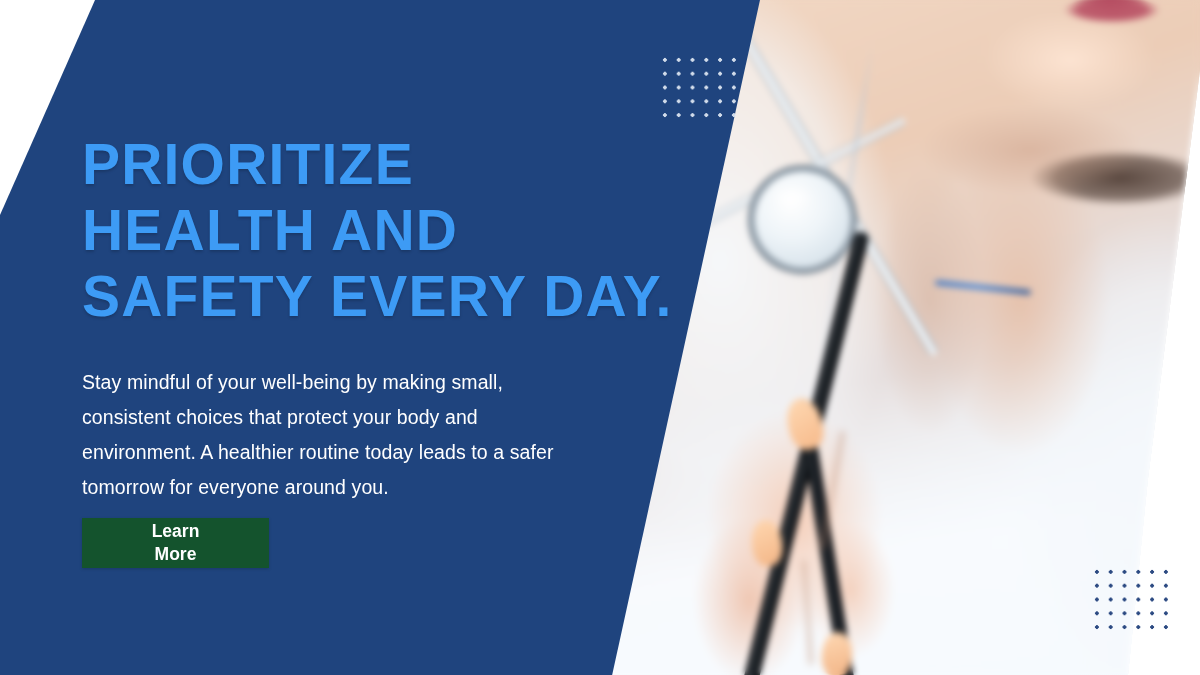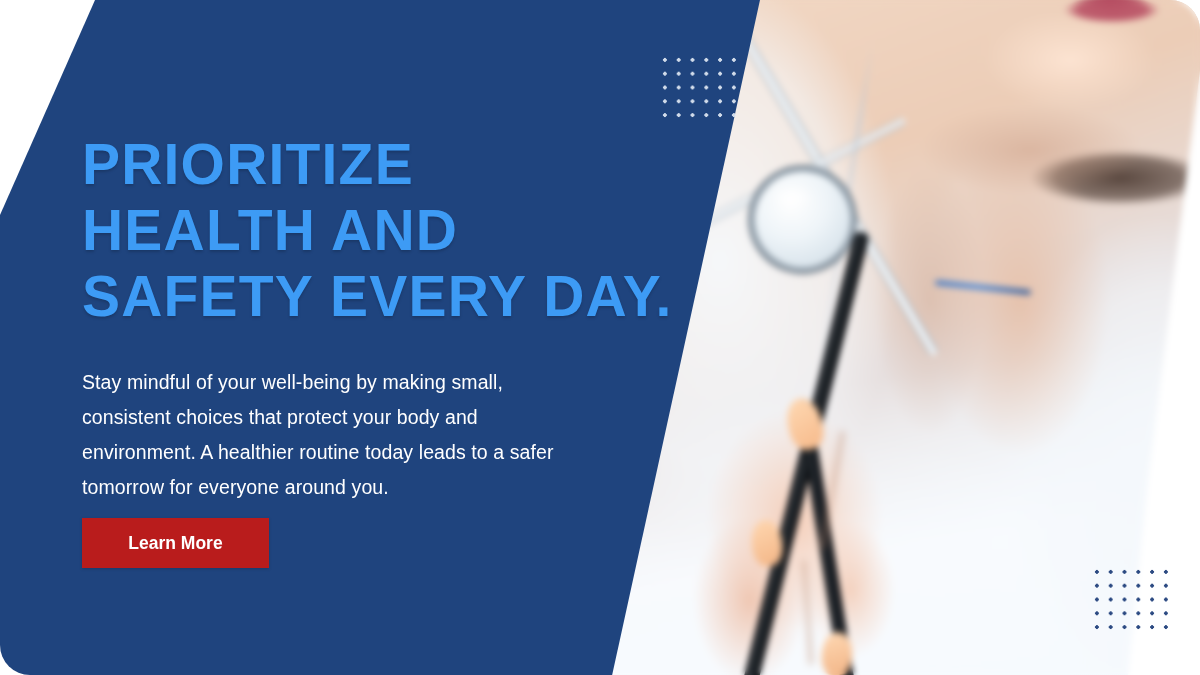--- a/index.html
+++ b/index.html
@@ -10,21 +10,20 @@
     overflow:hidden;
     background:#ffffff;
     font-family:"Liberation Sans", sans-serif;
   }
 
   #banner {
     position:relative;
     width:1200px; height:675px;
     background:#ffffff;
     overflow:hidden;
-    border-radius:30px;
   }
 
   
   .photo-wrap {
     position:absolute;
     left:600px; top:0;
     width:600px; height:675px;
     overflow:hidden;
     
     clip-path: polygon(0 0, 100% 0, 100% 10.4%, 91.3% 71.1%, 88% 100%, 0 100%);
@@ -218,33 +217,33 @@
     font-size:19.5px;
     font-weight:normal;
     line-height:35px;
     letter-spacing:.1px;
     margin-top:10px;
   }
   .cta {
     position:absolute;
     left:0; top:518px;
     width:187px; height:50px;
-    background:#b91c1c;
+    background:#14532d;
     border:none;
     color:#ffffff;
     font-family:"Liberation Sans", sans-serif;
     font-size:17.5px;
     font-weight:bold;
     line-height:23px;
     text-align:center;
     cursor:pointer;
     display:flex;
     align-items:center;
     justify-content:center;
-    padding:0 46px;
+    padding:0 58px;
     box-shadow:0 1px 3px rgba(0,0,0,.18);
   }
 </style>
 </head>
 <body>
 
 <div id="banner">
 
   <div class="photo-wrap">
     <div class="photo"></div>

